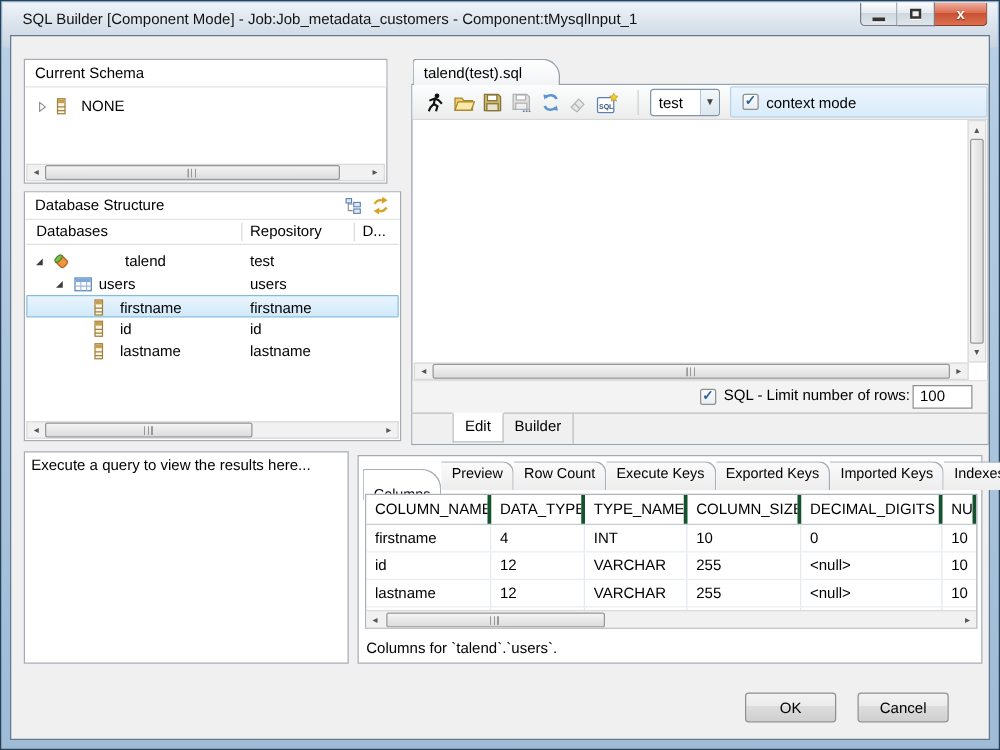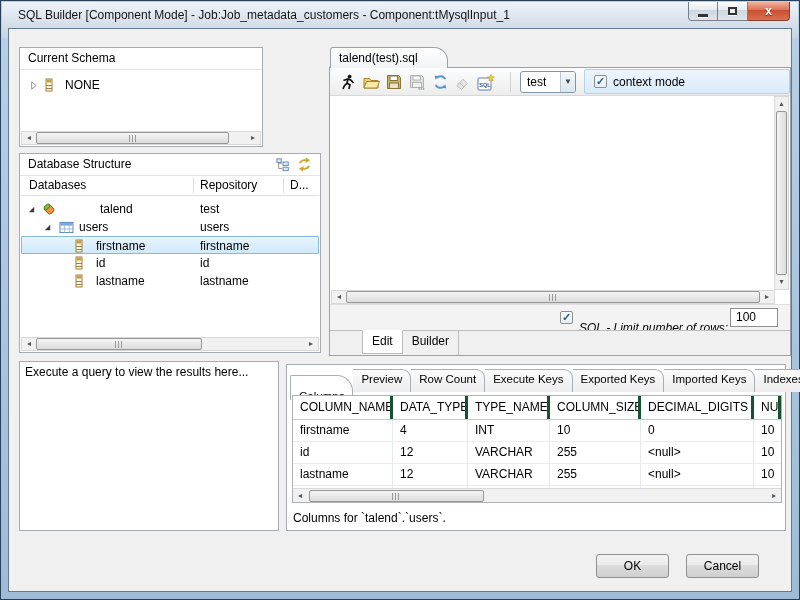--- a/index.html
+++ b/index.html
@@ -94,21 +94,21 @@
       </div>
     <div class="winbtn max">
         <span class="glyph-max"></span>
       </div>
     <div class="winbtn close">
         <span class="glyph-close">x</span>
       </div>
   </div>
   <div class="frame-inner"></div>
 
-  <div class="panel" style="left:18px; top:46px; width:244px; height:100px;">
+  <div class="panel" style="left:18px; top:46px; width:291px; height:100px;">
     <div class="panel-hdr">Current Schema</div>
     <div class="tree-row" style="top:28px;">
       <span class="tw" style="left:8px;">
         <svg width="9" height="9" viewBox="0 0 10 10">
             <polygon points="3,1 3,9 8,5" fill="#fff" stroke="#8a8a8a"></polygon>
           </svg>
       </span>
       <span class="tw" style="left:24px;">
         <svg width="8" height="14" viewBox="0 0 8 14">
             <rect x="1" y="1" width="6" height="12" fill="#fdf6e3" stroke="#a08040"></rect>
@@ -310,21 +310,21 @@
     <div class="hscroll" style="left:1px; width:444px; top:222px;">
       <span class="arr">◂</span>
       <span class="track">
           <span class="hthumb" style="left:0; width:100%;"></span>
         </span>
       <span class="arr">▸</span>
     </div>
 
     <div class="limit-row">
       <span class="checkbox" style="position:absolute; left:230px; top:6px;">✓</span>
-      <span style="position:absolute; left:249px; top:16px;font-style:italic;">SQL - Limit number of rows:</span>
+      <span style="position:absolute; left:249px; top:4px;">SQL - Limit number of rows:</span>
       <span class="limit-input">100</span>
     </div>
 
     <div class="btabs">
       <span class="btab active">Edit</span>
       <span class="btab">Builder</span>
     </div>
   </div>
 
   <div class="panel" style="left:285px; top:363px; width:500px; height:167px;">

